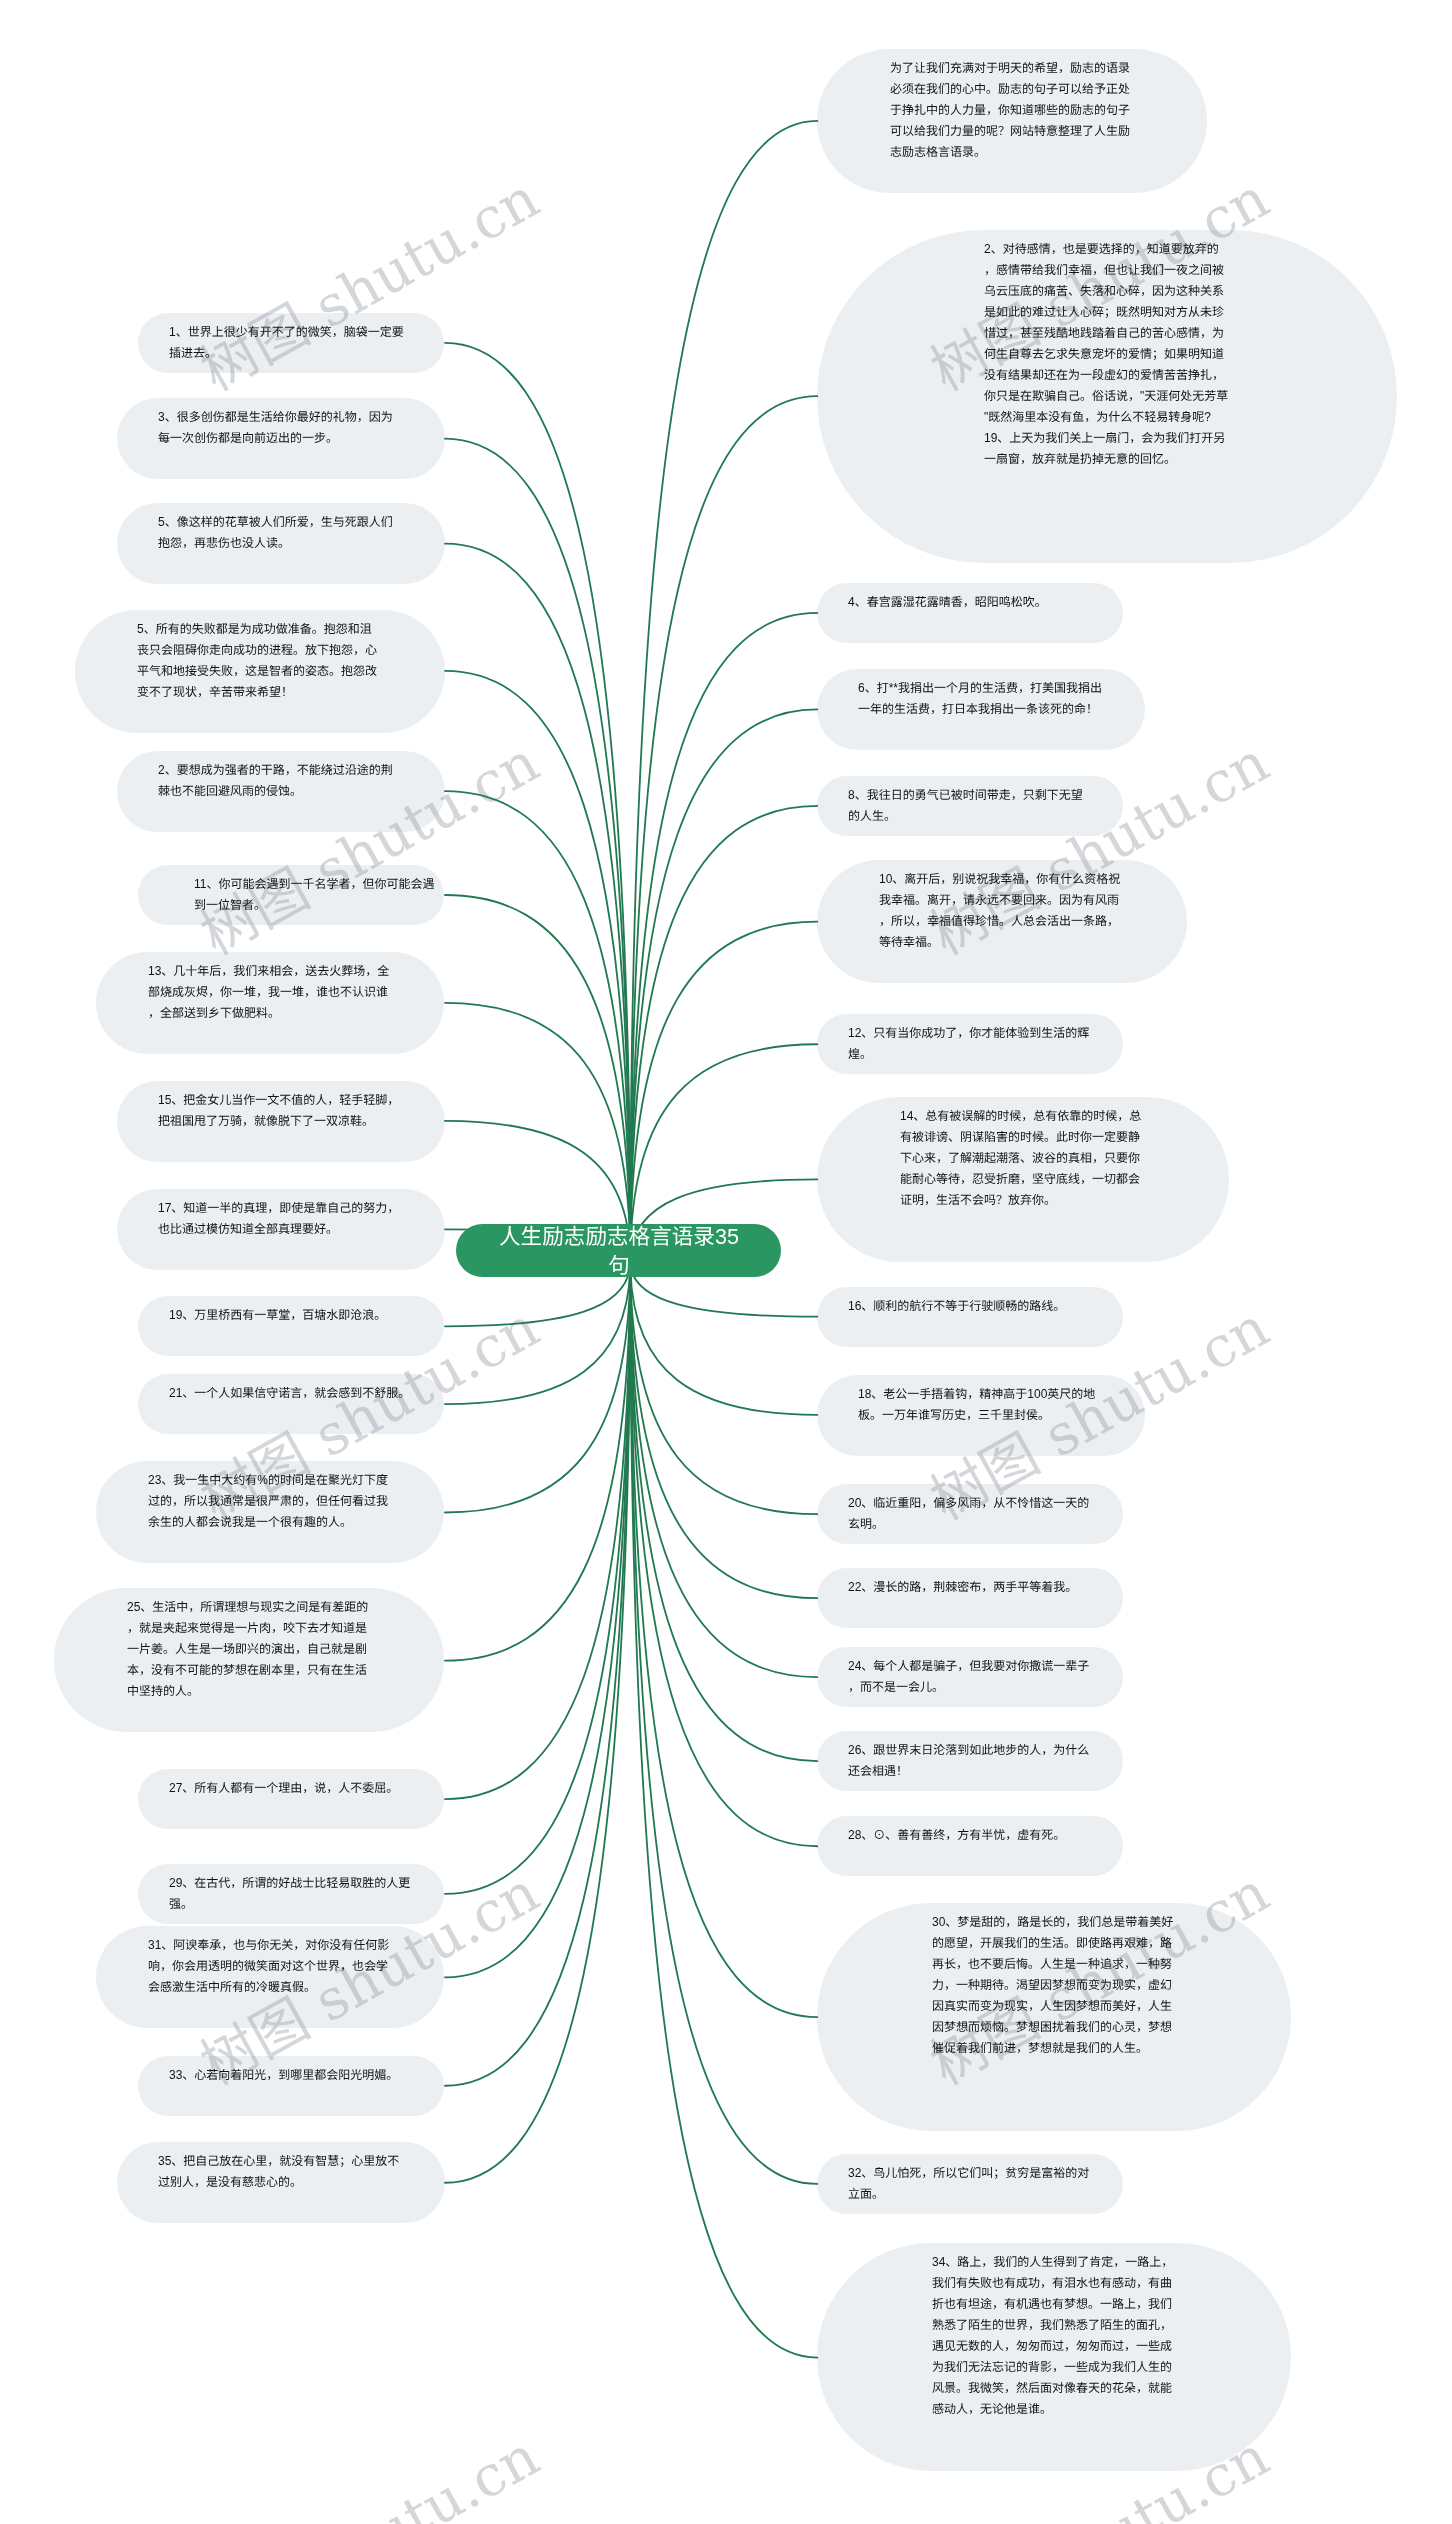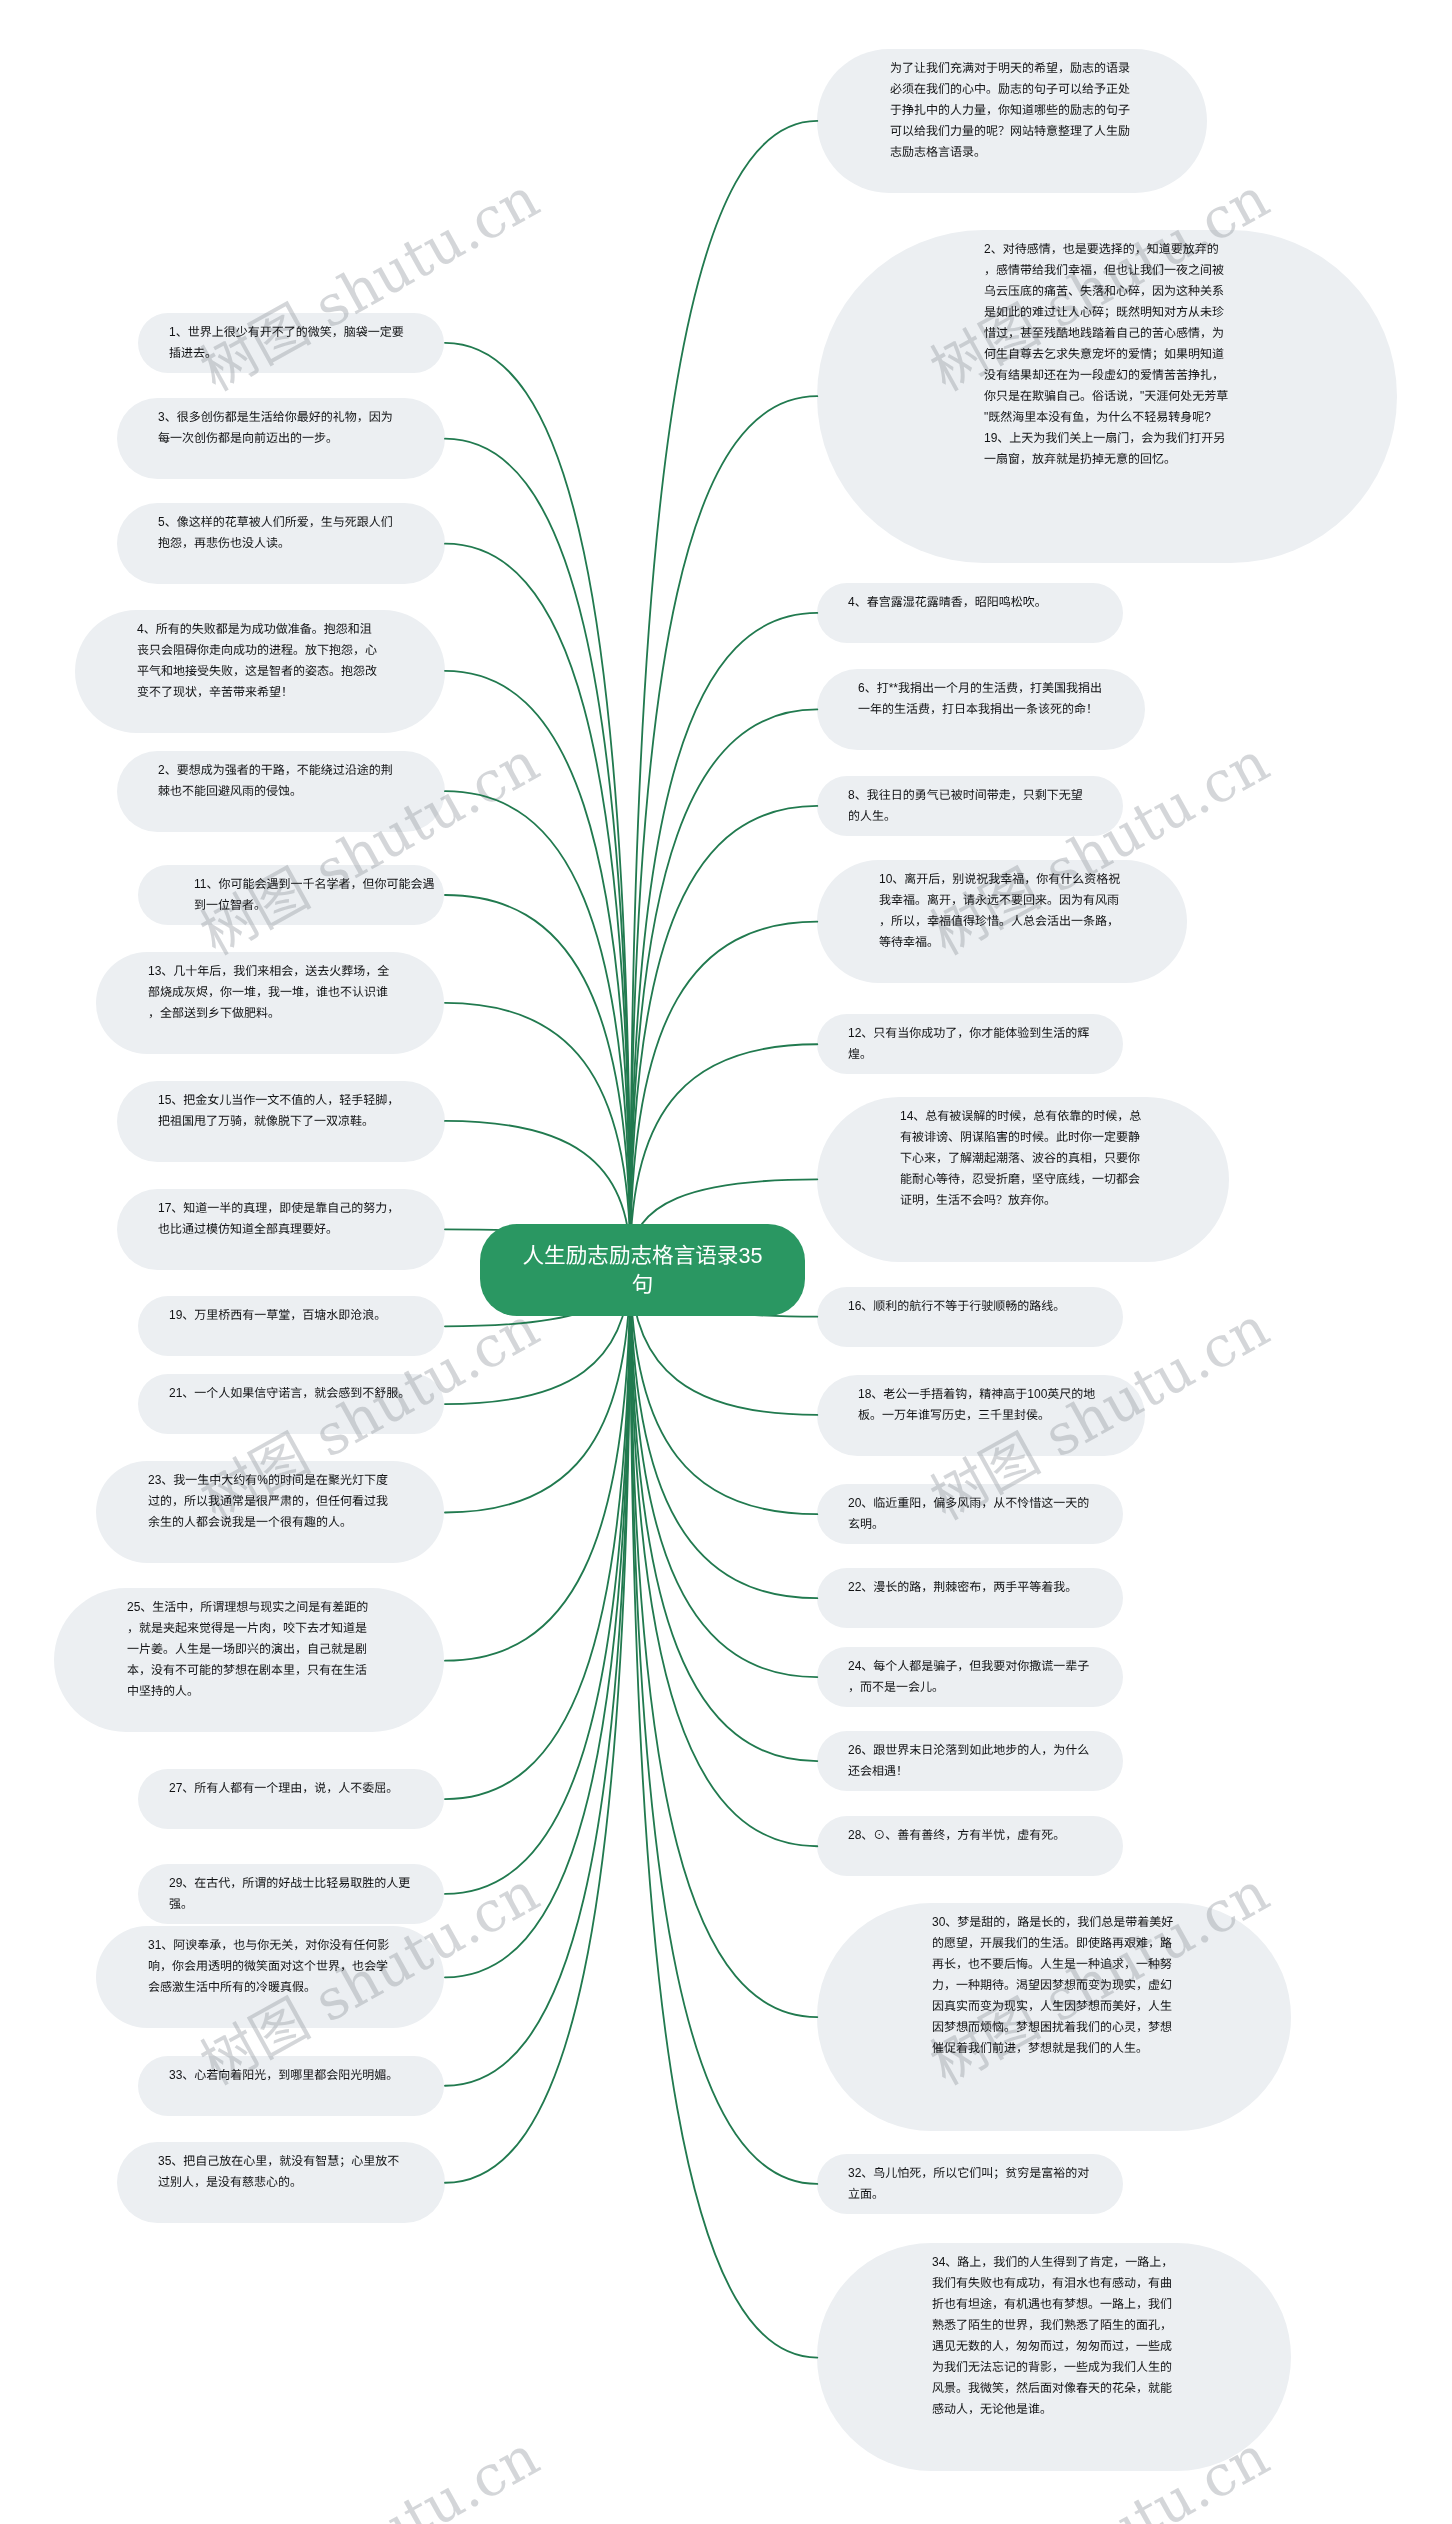--- a/index.html
+++ b/index.html
@@ -119,21 +119,21 @@
       <div class="node" style="visibility: visible; left: 138px; top: 313px; padding-left: 31px; padding-right: 31px; width: 306px; height: 60px; border-radius: 30px;">
         <span class="tx" style="width: 245px;">1、世界上很少有开不了的微笑，脑袋一定要插进去。</span>
       </div>
       <div class="node" style="visibility: visible; left: 117px; top: 398px; padding-left: 41px; padding-right: 41px; width: 328px; height: 81px; border-radius: 41px;">
         <span class="tx" style="width: 245px;">3、很多创伤都是生活给你最好的礼物，因为每一次创伤都是向前迈出的一步。</span>
       </div>
       <div class="node" style="visibility: visible; left: 117px; top: 503px; padding-left: 41px; padding-right: 41px; width: 328px; height: 81px; border-radius: 41px;">
         <span class="tx" style="width: 245px;">5、像这样的花草被人们所爱，生与死跟人们抱怨，再悲伤也没人读。</span>
       </div>
       <div class="node" style="visibility: visible; left: 75px; top: 610px; padding-left: 62px; padding-right: 62px; width: 370px; height: 123px; border-radius: 62px;">
-        <span class="tx" style="width: 245px;">4、所有的失败都是为成功做准备。抱怨和沮丧只会阻碍你走向成功的进程。放下抱怨，心平气和地接受失败，这是智者的姿态。抱怨改变不了现状，辛苦带来希望！</span>
+        <span class="tx" style="width: 245px;">5、所有的失败都是为成功做准备。抱怨和沮丧只会阻碍你走向成功的进程。放下抱怨，心平气和地接受失败，这是智者的姿态。抱怨改变不了现状，辛苦带来希望！</span>
       </div>
       <div class="node" style="visibility: visible; left: 117px; top: 751px; padding-left: 41px; padding-right: 41px; width: 328px; height: 81px; border-radius: 41px;">
         <span class="tx" style="width: 245px;">2、要想成为强者的干路，不能绕过沿途的荆棘也不能回避风雨的侵蚀。</span>
       </div>
       <div class="node" style="visibility: visible; left: 138px; top: 865px; padding-left: 31px; padding-right: 31px; width: 306px; height: 60px; border-radius: 30px;">
         <span class="tx" style="width: 245px; margin-left: 25px;">11、你可能会遇到一千名学者，但你可能会遇到一位智者。</span>
       </div>
       <div class="node" style="visibility: visible; left: 96px; top: 952px; padding-left: 52px; padding-right: 52px; width: 348px; height: 102px; border-radius: 51px;">
         <span class="tx" style="width: 245px;">13、几十年后，我们来相会，送去火葬场，全部烧成灰烬，你一堆，我一堆，谁也不认识谁，全部送到乡下做肥料。</span>
       </div>
@@ -221,17 +221,17 @@
       <div class="node" style="visibility: visible; left: 817px; top: 1903px; padding-left: 115px; padding-right: 115px; width: 474px; height: 228px; border-radius: 114px;">
         <span class="tx" style="width: 245px;">30、梦是甜的，路是长的，我们总是带着美好的愿望，开展我们的生活。即使路再艰难，路再长，也不要后悔。人生是一种追求，一种努力，一种期待。渴望因梦想而变为现实，虚幻因真实而变为现实，人生因梦想而美好，人生因梦想而烦恼。梦想困扰着我们的心灵，梦想催促着我们前进，梦想就是我们的人生。</span>
       </div>
       <div class="node" style="visibility: visible; left: 817px; top: 2154px; padding-left: 31px; padding-right: 31px; width: 306px; height: 60px; border-radius: 30px;">
         <span class="tx" style="width: 245px;">32、鸟儿怕死，所以它们叫；贫穷是富裕的对立面。</span>
       </div>
       <div class="node" style="visibility: visible; left: 817px; top: 2243px; padding-left: 115px; padding-right: 115px; width: 474px; height: 228px; border-radius: 114px;">
         <span class="tx" style="width: 245px;">34、路上，我们的人生得到了肯定，一路上，我们有失败也有成功，有泪水也有感动，有曲折也有坦途，有机遇也有梦想。一路上，我们熟悉了陌生的世界，我们熟悉了陌生的面孔，遇见无数的人，匆匆而过，匆匆而过，一些成为我们无法忘记的背影，一些成为我们人生的风景。我微笑，然后面对像春天的花朵，就能感动人，无论他是谁。</span>
       </div>
     </div>
-  <div class="root" id="rootnode" style="left: 480px; top: 1224px; width: 325px; height: 92px; border-radius: 37px; padding-left: 40px; padding-right: 40px;">
+  <div class="root" id="rootnode" style="left: 456px; top: 1224px; width: 325px; height: 53px; border-radius: 37px; padding-left: 40px; padding-right: 40px; justify-content: flex-end;">
       <span>人生励志励志格言语录35句</span>
     </div>
 </div>
 
 
 </body></html>

